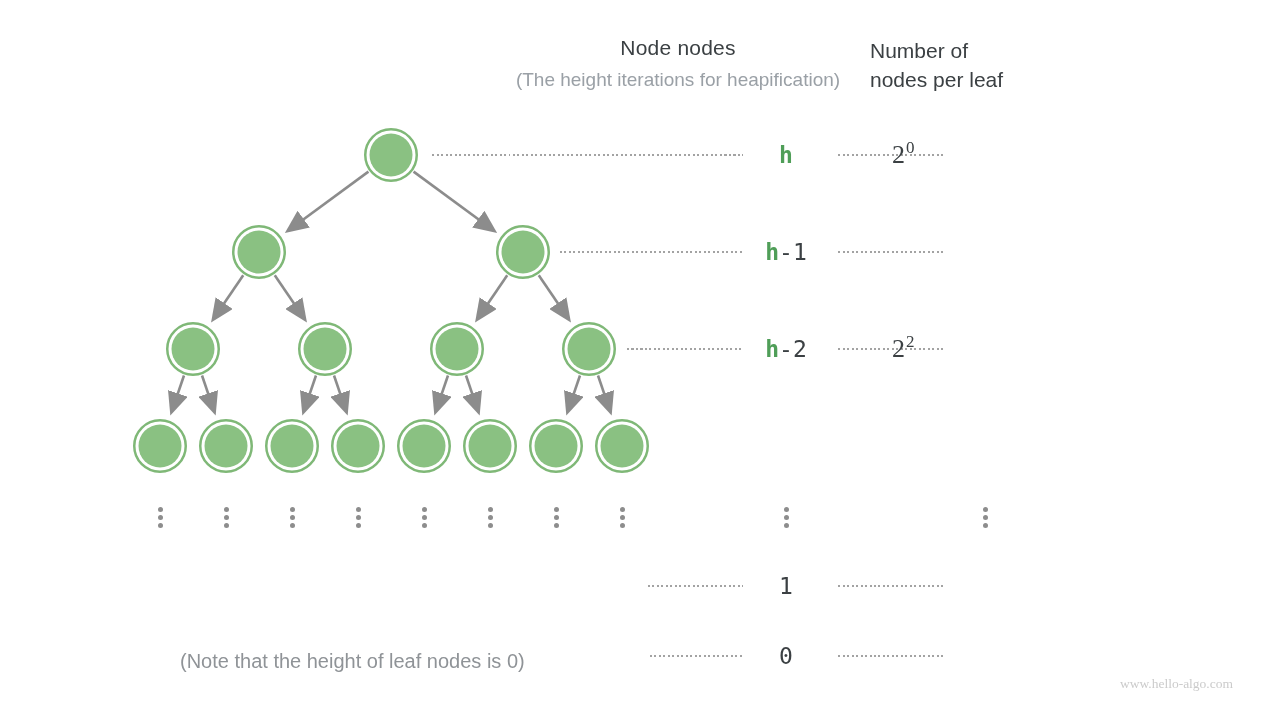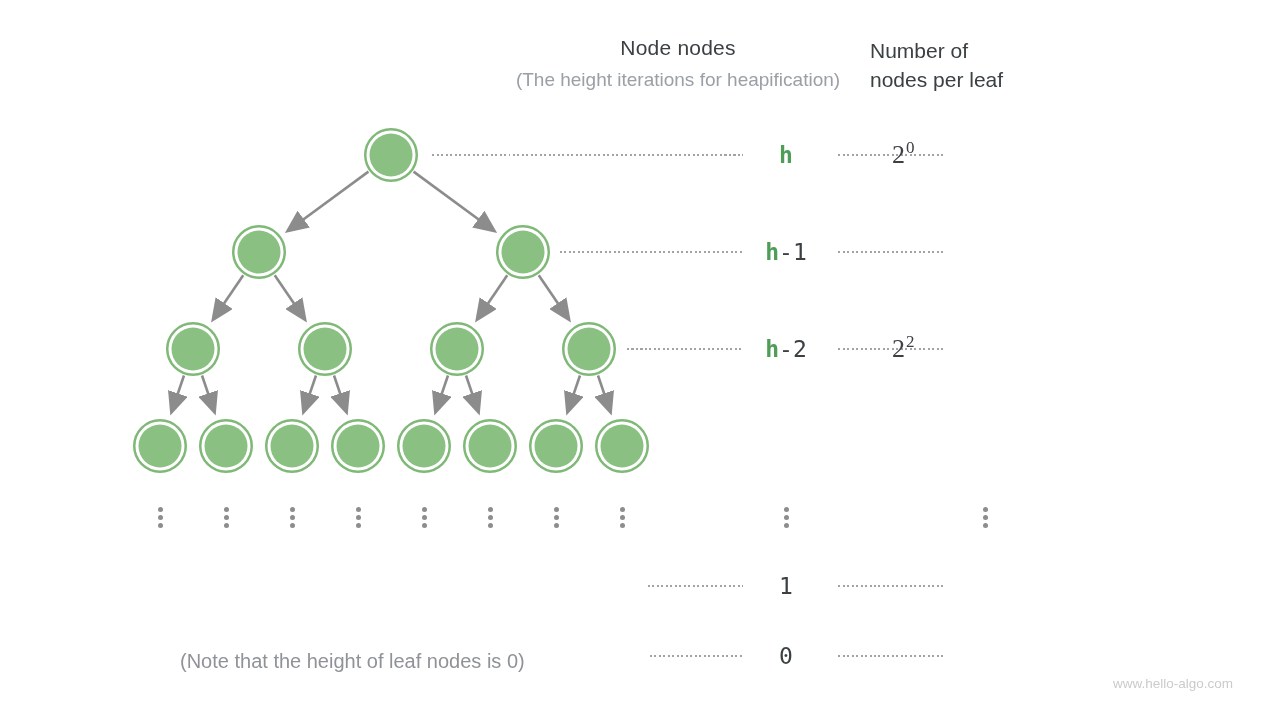--- a/index.html
+++ b/index.html
@@ -35,21 +35,21 @@
     font-family:Liberation Serif, serif;font-size:26px;line-height:40px;color:var(--text-dark);}
   .clabel sup{font-size:17px;line-height:1;vertical-align:super;margin-left:1px;}
   .clabel .g{color:var(--accent-green);font-weight:bold;}
 
   .vdots{position:absolute;width:6px;display:flex;flex-direction:column;align-items:center;gap:3px;}
   .vdots i{display:block;width:5px;height:5px;border-radius:50%;background:var(--vdots);}
 
   .note{position:absolute;left:180px;top:642px;width:463px;text-align:left;
     font-size:20px;color:var(--note-gray);margin-top:8px;}
   .watermark{position:absolute;right:47px;top:676px;
-    font-family:Liberation Sans, sans-serif;font-size:13.5px;color:var(--watermark);}
+    font-family:Liberation Serif, serif;font-size:13.5px;color:var(--watermark);}
 </style>
 </head>
 <body>
 
 <div class="stage">
 
   <svg class="tree" id="tree-svg">
       <defs>
         <marker id="ah" markerWidth="9" markerHeight="8" refX="7.5" refY="4" orient="auto">
           <path d="M0,0 L9,4 L0,8 z" fill="#8c8c8c"></path>

